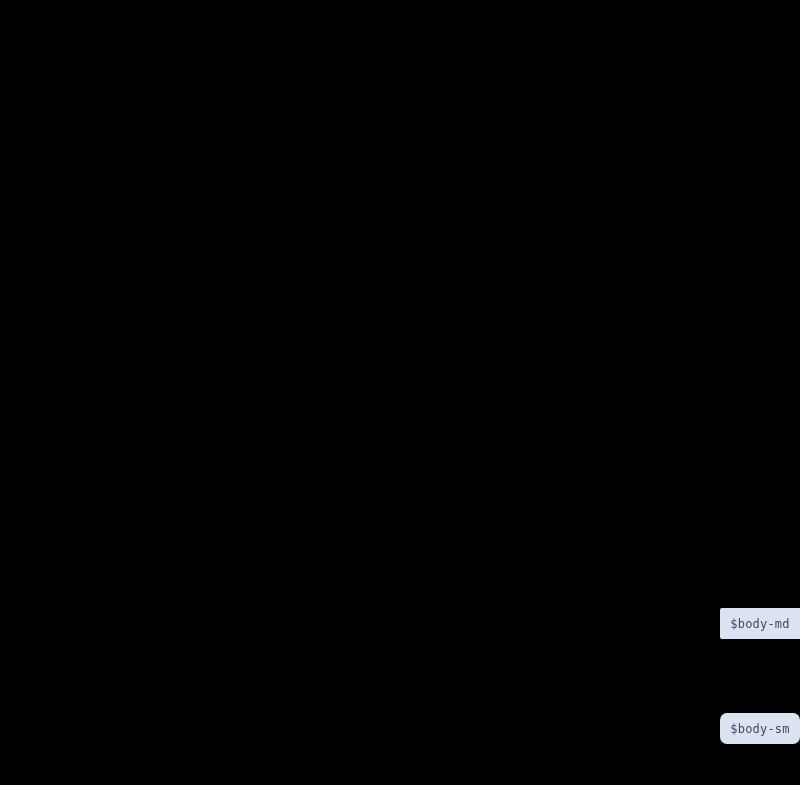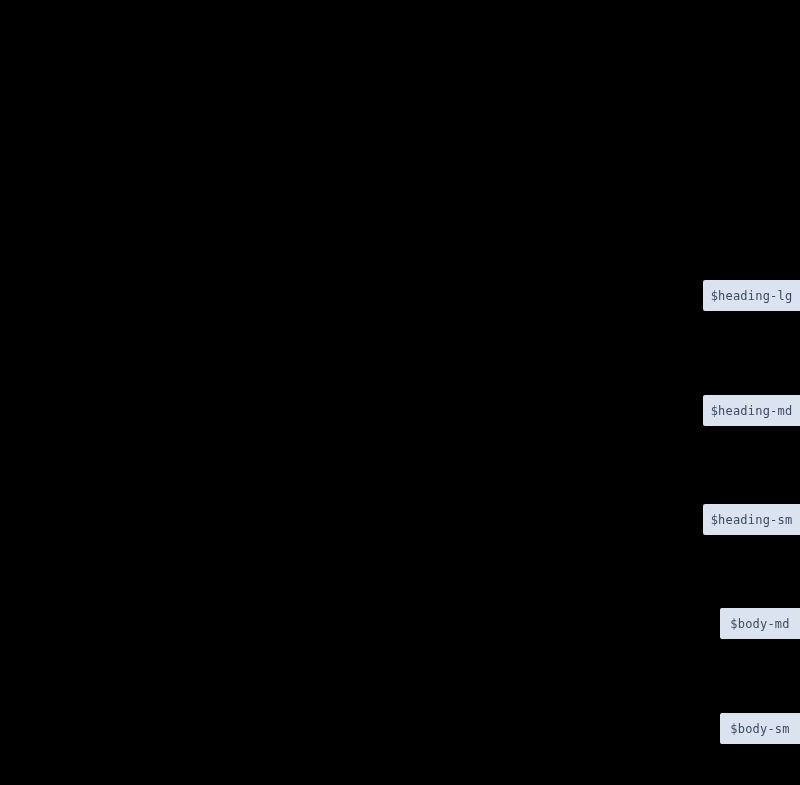--- a/index.html
+++ b/index.html
@@ -32,38 +32,29 @@
     letter-spacing: 0.2px;
     white-space: nowrap;
     box-sizing: border-box;
   }
   
   .badge-heading-lg { top: 280px; left: 703px; width: 97px; height: 31px; }
   .badge-heading-md { top: 395px; left: 703px; width: 97px; height: 31px; }
   .badge-heading-sm { top: 504px; left: 703px; width: 97px; height: 31px; }
   
   .badge-body-md    { top: 608px; left: 720px; width: 80px; height: 31px; text-align: center; }
-  .badge-body-sm    { top: 713px; left: 720px; width: 80px; height: 31px; }
+  .badge-body-sm    { top: 713px; left: 720px; width: 80px; height: 31px; border-radius: 7px; }
 </style>
 </head>
 <body>
 
 <div class="canvas">
 
-  <div class="token-badge badge-heading-lg">
-    <span>$heading-lg</span>
-  </div>
 
-  <div class="token-badge badge-heading-md">
-    <span>$heading-md</span>
-  </div>
 
-  <div class="token-badge badge-heading-sm">
-    <span>$heading-sm</span>
-  </div>
 
   <div class="token-badge badge-body-md">
     <span>$body-md</span>
   </div>
 
   <div class="token-badge badge-body-sm">
     <span>$body-sm</span>
   </div>
 
 </div>

